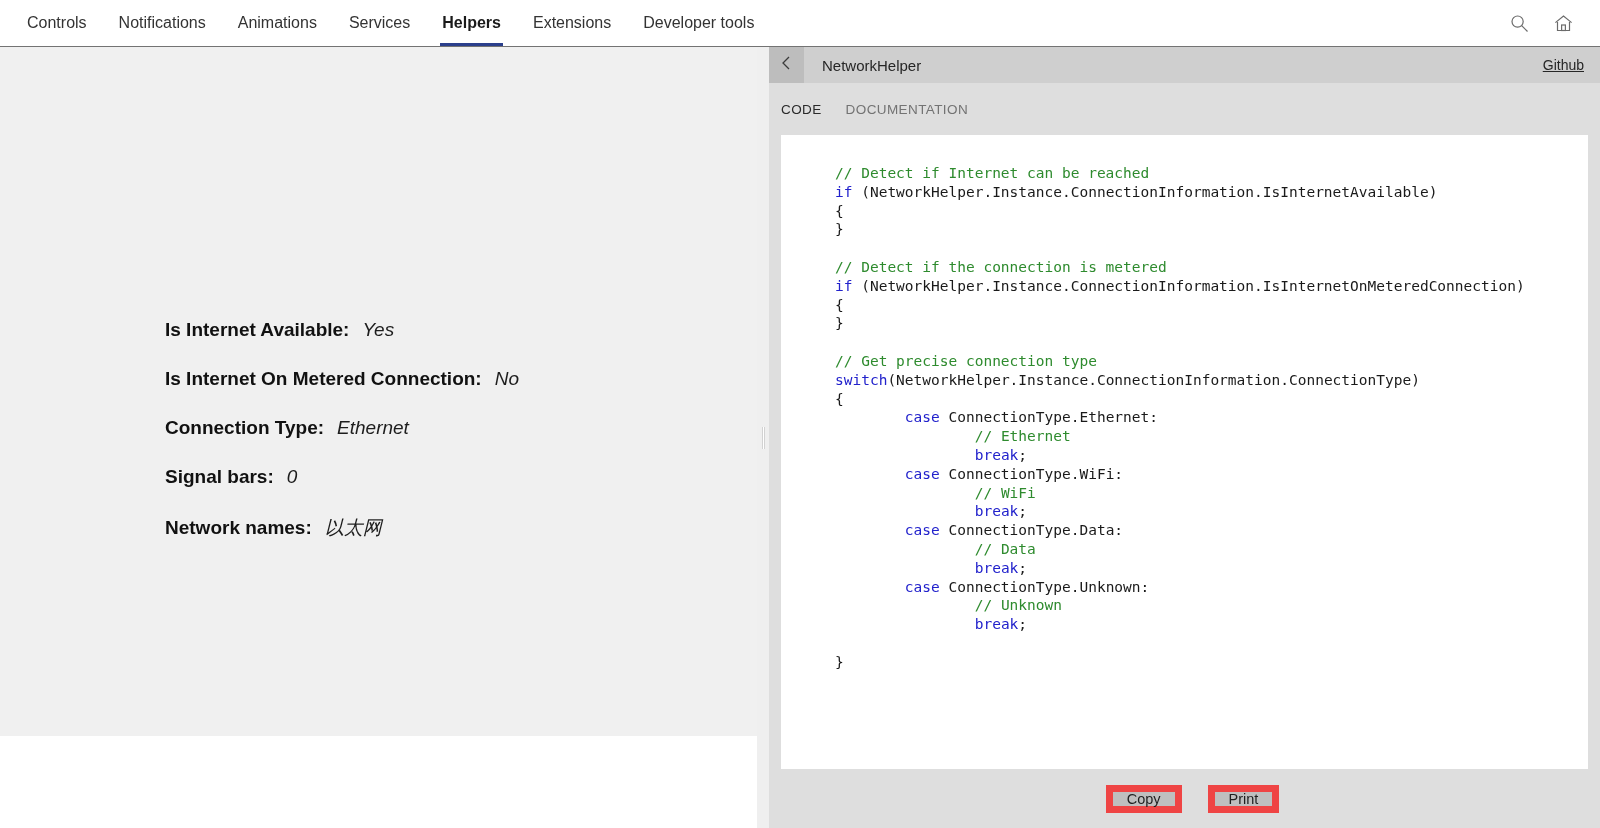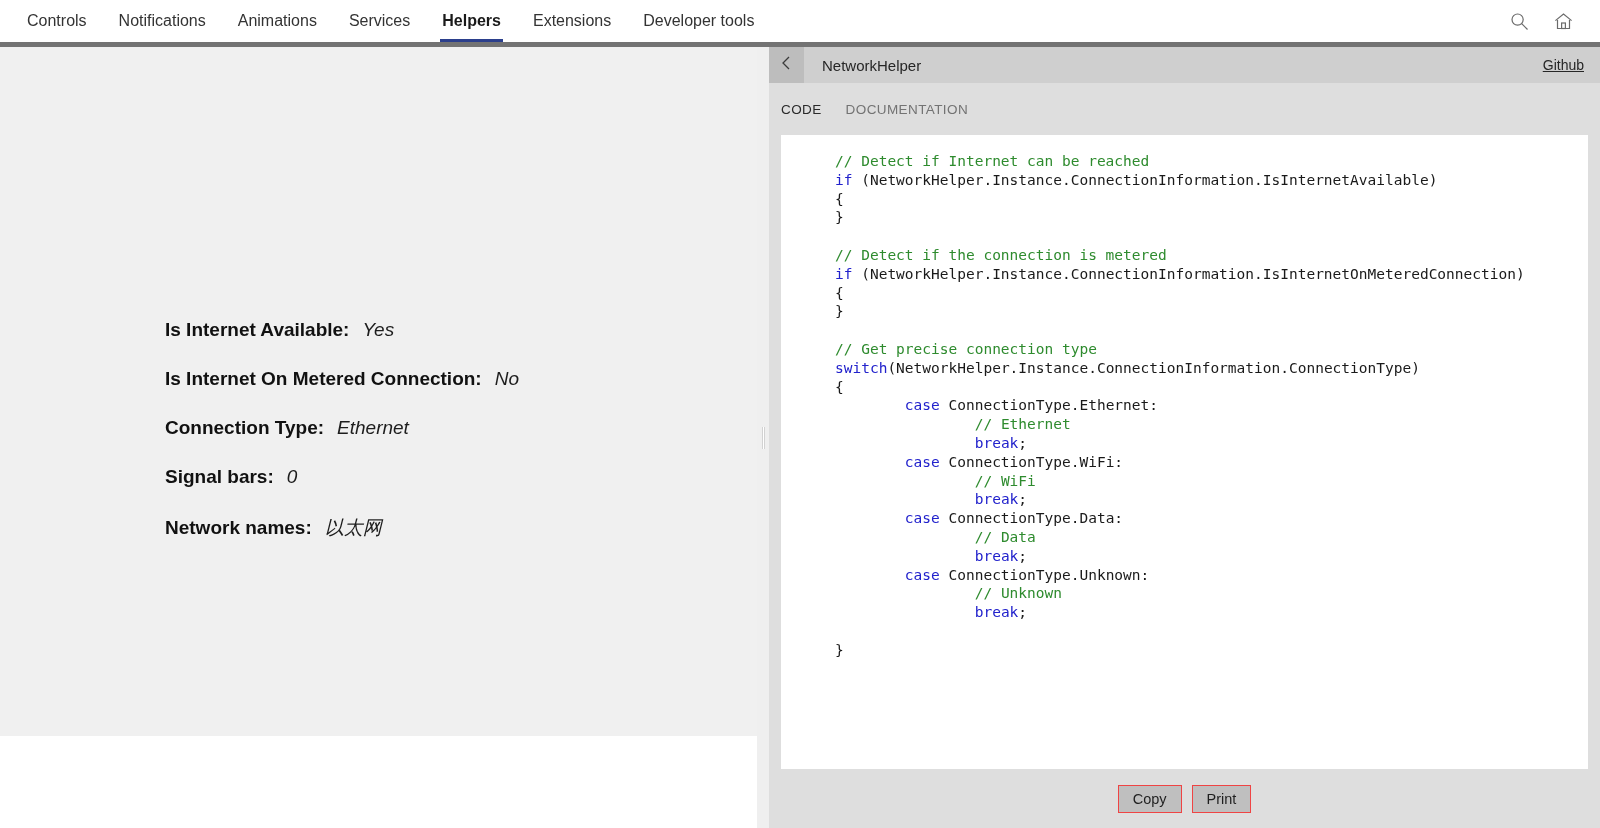--- a/index.html
+++ b/index.html
@@ -12,21 +12,21 @@
     font-family: "Liberation Sans", sans-serif;
   }
 
   
   #top-nav {
     position: absolute;
     left: 0; top: 0;
     width: 1600px;
     height: 47px;
     background: #ffffff;
-    border-bottom: 5px solid #737373;
+    border-bottom: 1px solid #737373;
     display: flex;
     align-items: stretch;
   }
 
   #nav-tabs {
     display: flex;
     align-items: stretch;
     padding-left: 11px;
   }
 
@@ -209,21 +209,21 @@
     flex: 1 1 auto;
     overflow: hidden;
     position: relative;
     height: 644px;
     max-height: 644px;
   }
 
   #code-text {
     position: absolute;
     left: 54px;
-    top: 17px;
+    top: 29px;
     right: 0;
     font-family: "DejaVu Sans Mono", "Liberation Mono", monospace;
     font-size: 14.5px;
     line-height: 18.8px;
     white-space: pre;
     color: #1a1a1a;
     tab-size: 4;
   }
 
   .tok-comment { color: #2e8b2e; }
@@ -238,28 +238,29 @@
     align-items: center;
     justify-content: center;
     gap: 10px;
   }
 
   .action-button {
     min-width: 52px;
     height: 28px;
     padding: 0 14px;
     background: #bfbfbf;
-    border: 1px solid #ef4444;
+    border: 7px solid #ef4444;
     font-size: 14.5px;
     color: #1f1f1f;
     font-family: "Liberation Sans", sans-serif;
     cursor: pointer;
     display: flex;
     align-items: center;
     justify-content: center;
+    margin-left: 16px;
   }
 </style>
 </head>
 <body>
 
 <div id="top-nav">
   <div id="nav-tabs">
       <div class="nav-tab">
         <span>Controls</span>
       </div>

